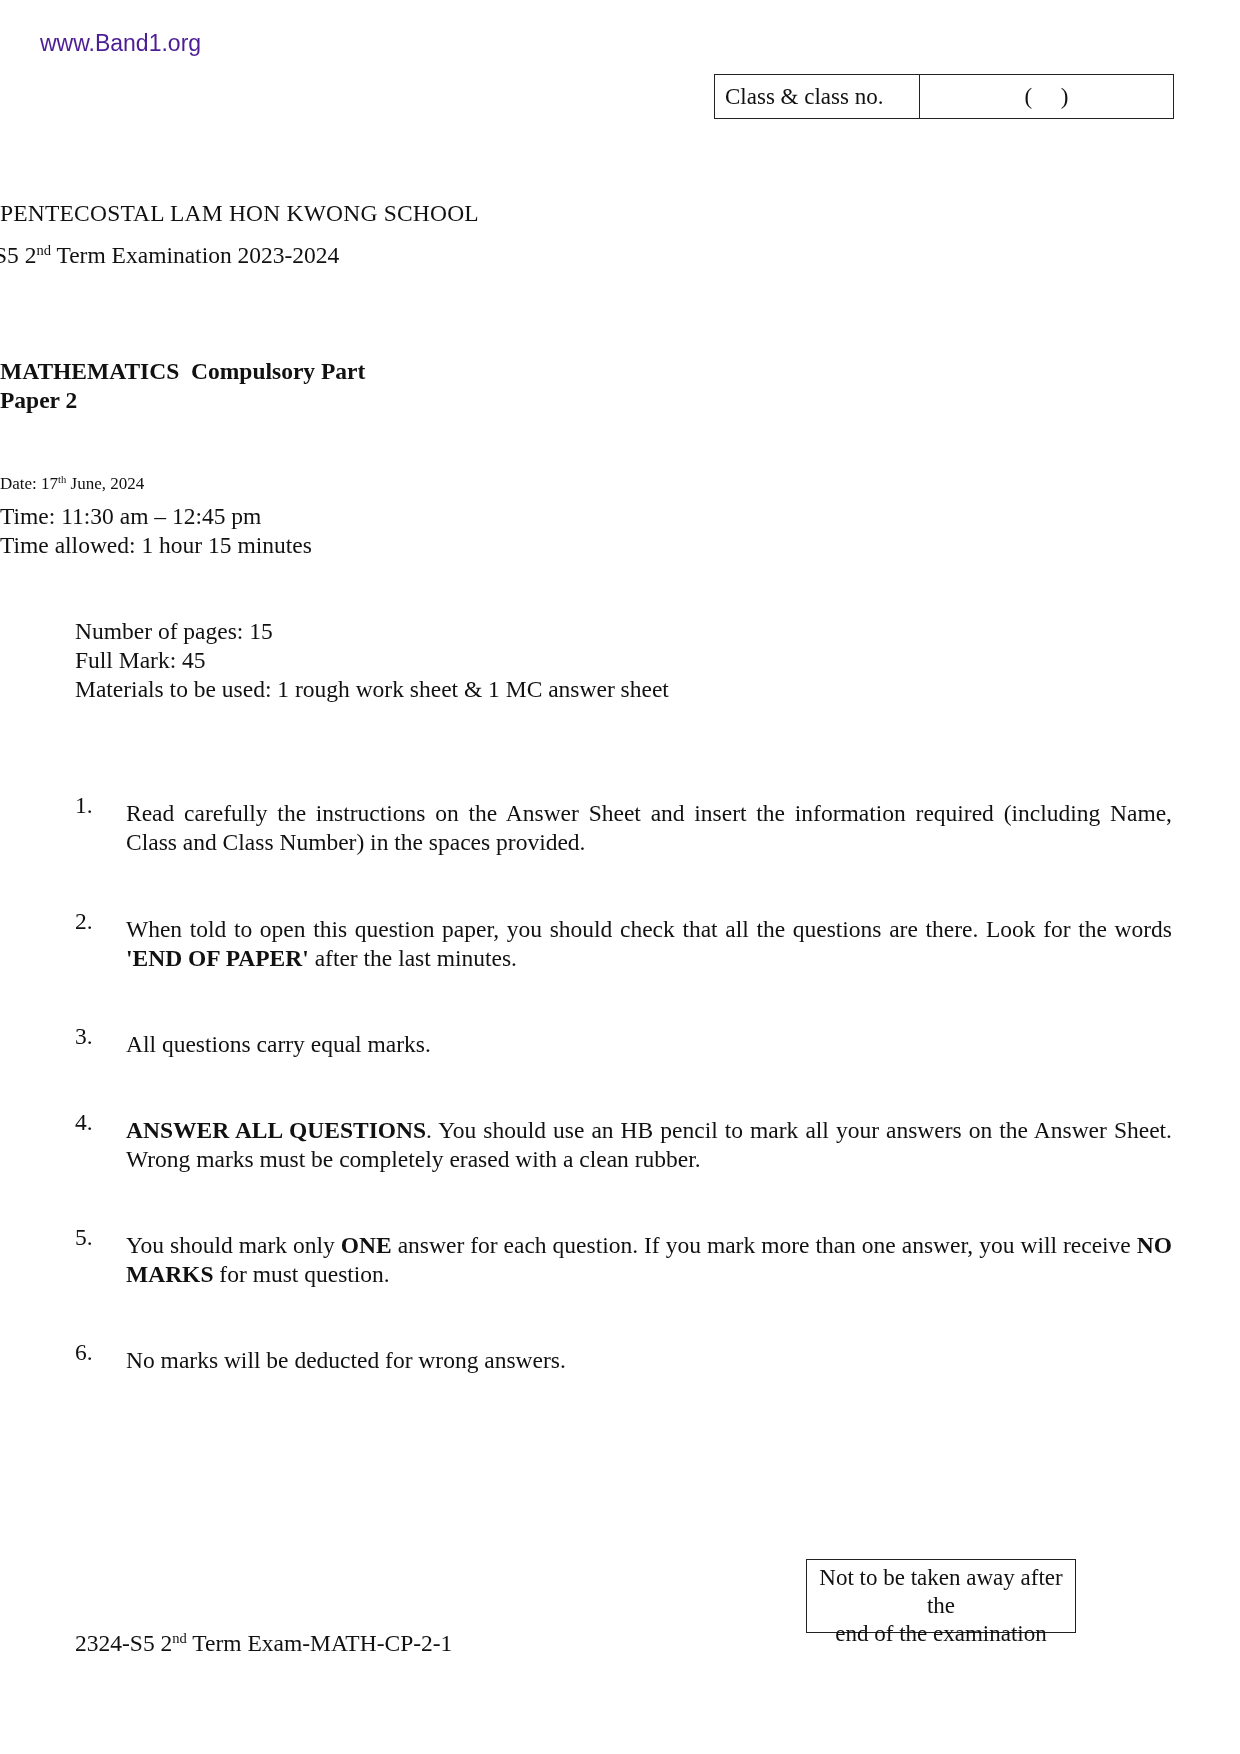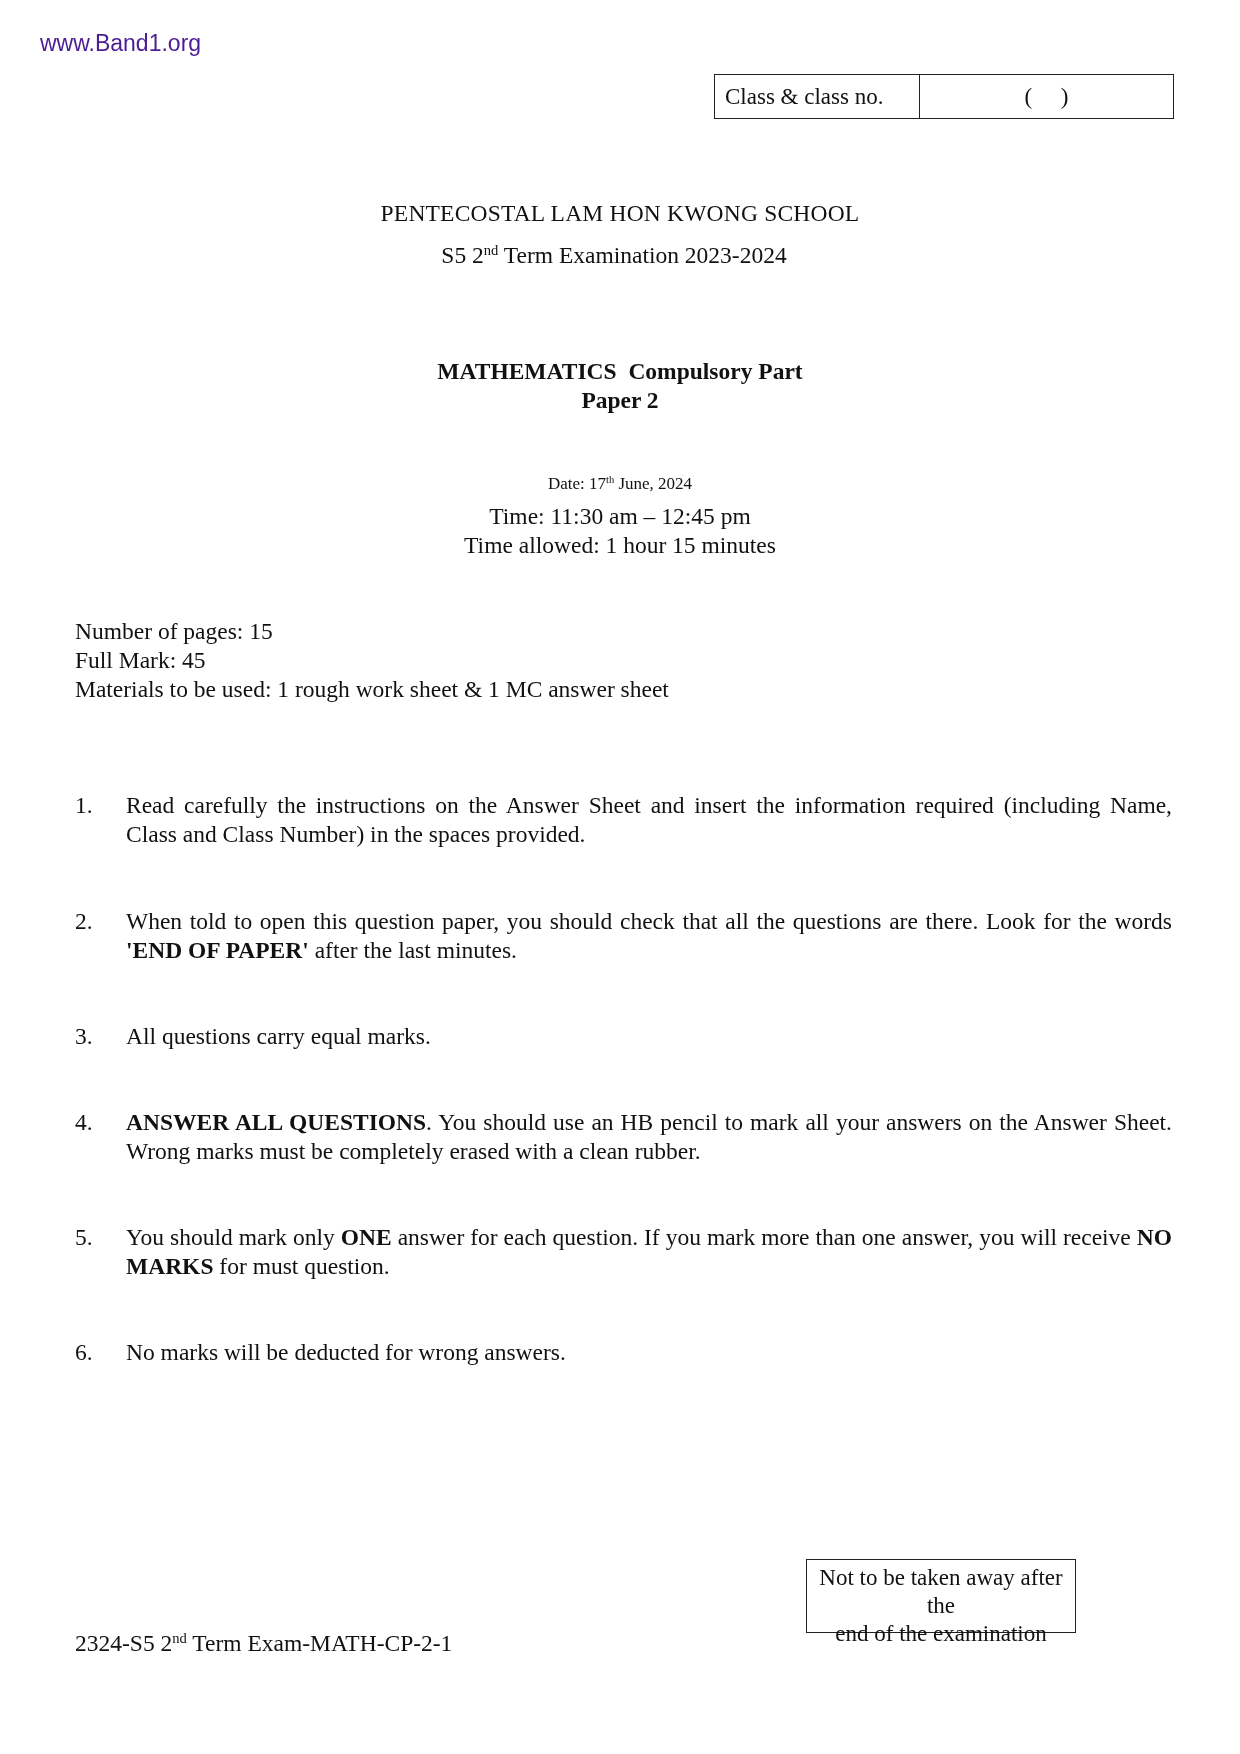--- a/index.html
+++ b/index.html
@@ -14,33 +14,33 @@
   }
   table.namebox {
     position: absolute; left: 714px; top: 74px;
     border-collapse: collapse; font-size: 23px;
   }
   table.namebox td {
     border: 1.5px solid #222; height: 43px; padding: 0 10px;
   }
   table.namebox td.label { width: 184px; }
   table.namebox td.value { width: 233px; text-align: center; }
-  .center { position: absolute; left: 0; width: 1240px; text-align: center; }
+  .center { position: absolute; left: 0; width: 1240px; }
   .school { top: 200px; font-size: 23.5px; letter-spacing: 0.2px; }
   .exam { top: 242px; font-size: 23.5px; left: -6px; }
   sup { font-size: 62%; vertical-align: 0.55em; line-height: 0; margin-top: 36px; }
   .subject { top: 358px; font-size: 23.5px; font-weight: bold; }
   .paper { top: 387px; font-size: 23.5px; font-weight: bold; }
   .date { top: 474px; font-size: 17px; }
   .time { top: 503px; font-size: 23.5px; }
   .allowed { top: 532px; font-size: 23.5px; }
   .meta { position: absolute; left: 75px; top: 617px; font-size: 23.5px; line-height: 29px; }
   .instr { position: absolute; left: 75px; width: 1097px; font-size: 23.5px; line-height: 29px; }
   .instr .num { position: absolute; left: 0; top: 0; }
-  .instr .txt { margin-left: 51px; text-align: justify; }
+  .instr .txt { margin-left: 51px; text-align: justify; margin-top: 8px; }
   .notice {
     position: absolute; left: 806px; top: 1547px; width: 268px; height: 68px;
     border: 1.5px solid #222; text-align: center; font-size: 23px; line-height: 28px;
     padding-top: 4px;
     margin-top: 12px;
   }
   .footer { position: absolute; left: 75px; top: 1630px; font-size: 23.5px; }
 </style>
 </head>
 <body>

